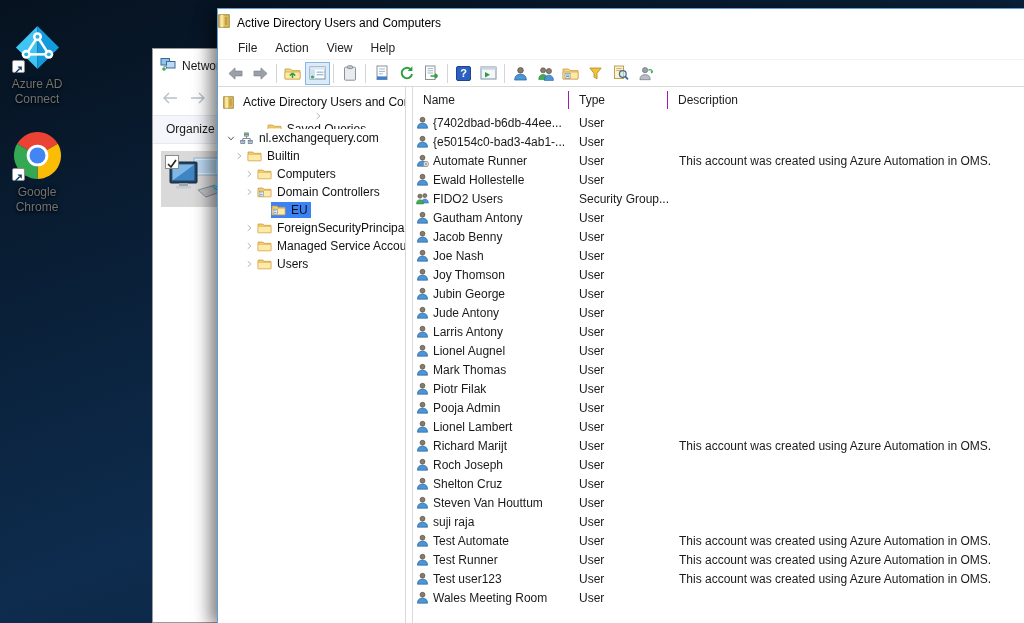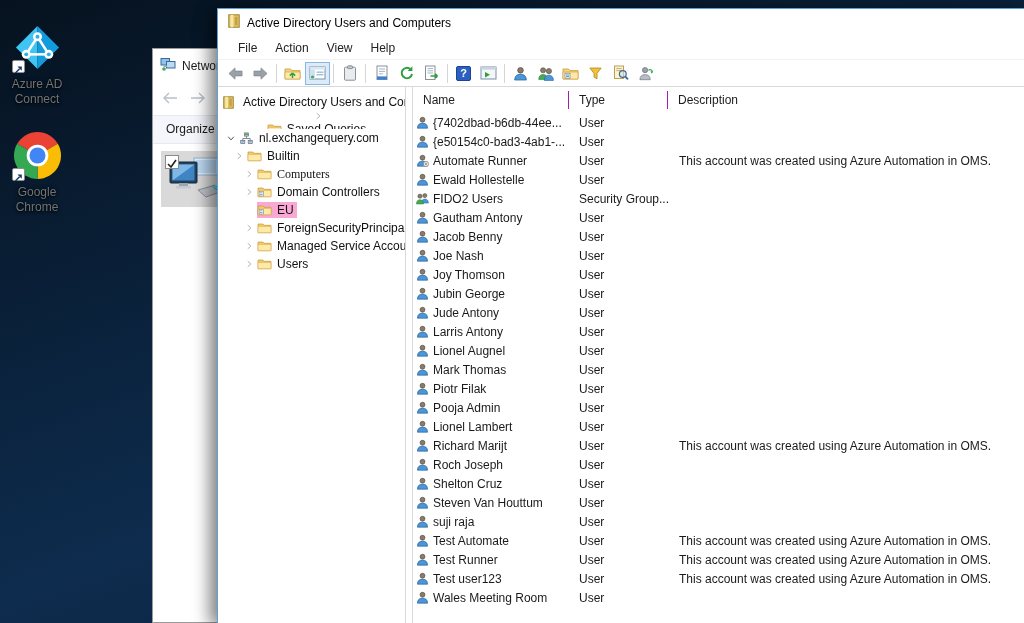--- a/index.html
+++ b/index.html
@@ -25,40 +25,40 @@
        padding:6px 0 7px 13px;font-size:12px;color:#1a1a1a;}
   .net-thumb{margin:7px 0 0 8px;width:70px;height:56px;background:#d9d9d9;position:relative;
        display:flex;align-items:center;justify-content:center;}
   .net-check{position:absolute;left:4px;top:4px;width:14px;height:14px;background:#fff;border:1px solid #8a8a8a;}
 
   
   .aduc{position:absolute;left:217px;top:8px;width:807px;height:615px;background:#fff;
        border:1px solid #5f9fd8;border-right:none;border-bottom:none;
        box-shadow:-8px 0 14px rgba(0,0,0,.28),0 8px 22px rgba(0,0,0,.45);
        display:flex;flex-direction:column;}
-  .titlebar{height:28px;display:flex;align-items:center;gap:7px;padding-left:10px;flex:0 0 auto;}
+  .titlebar{height:28px;display:flex;align-items:center;gap:7px;flex:0 0 auto;}
   .titlebar .ttl{font-size:12px;color:#000;}
   .menubar{height:22px;display:flex;align-items:center;padding-left:11px;flex:0 0 auto;font-size:12px;color:#222;}
   .menubar .mi{padding:2px 9px;}
   .toolbar{height:28px;display:flex;align-items:center;padding-left:5px;flex:0 0 auto;
        border-top:1px solid #f2f2f2;border-bottom:1px solid #d9d9d9;}
   .tb-btn{width:25px;height:23px;display:flex;align-items:center;justify-content:center;border:1px solid transparent;}
   .tb-btn.active{background:#dcebfa;border:1px solid #88b7e2;}
   .tb-sep{width:1px;height:19px;background:#d5d5d5;margin:0 3px;}
 
   .content{flex:1;display:flex;min-height:0;}
   .tree-pane{width:188px;flex:0 0 auto;border-right:1px solid #d9d9d9;padding-top:6px;overflow:hidden;}
   .splitter{width:7px;flex:0 0 auto;background:#fff;border-right:1px solid #d9d9d9;}
   .list-pane{flex:1;min-width:0;display:flex;flex-direction:column;}
 
   .tree-item{height:18px;display:flex;align-items:center;font-size:12px;color:#111;white-space:nowrap;overflow:hidden;}
   .tw-chev{width:16px;flex:0 0 auto;display:flex;align-items:center;justify-content:center;}
   .tw-icon{width:17px;flex:0 0 auto;display:flex;align-items:center;}
   .tw-lbl{padding:1px 3px;}
-  .tree-item .sel{background:#f9a8d4;}
+  .tree-item .sel{background:#3b82f6;margin-left:14px;}
 
   .lp-header{height:26px;display:flex;align-items:center;font-size:12px;color:#1c1c1c;flex:0 0 auto;}
   .lp-header .hc{height:18px;display:flex;align-items:center;padding-left:10px;border-right:1px solid #a21caf;}
   .hc.c-name{width:156px;flex:0 0 auto;}
   .hc.c-type{width:99px;flex:0 0 auto;}
   .hc.c-desc{flex:1;border-right:none;}
   .lrow{height:19px;display:flex;align-items:center;font-size:12px;color:#1a1a1a;white-space:nowrap;}
   .lrow .cell{overflow:hidden;}
   .cell.c-name{width:156px;flex:0 0 auto;display:flex;align-items:center;padding-left:3px;gap:3px;}
   .cell.c-type{width:99px;flex:0 0 auto;padding-left:10px;}
@@ -361,21 +361,21 @@
           <span style="display: inline-flex; align-items: center;">
             <span class="tw-icon">
               <svg width="15" height="12" viewBox="0 0 16 13">
                 <path d="M1 2.2 L1 11.6 L15 11.6 L15 3.6 L7.6 3.6 L6.3 2.2 Z" fill="#f2cd66" stroke="#c89a3c" stroke-width="0.8"></path>
                 <path d="M1 4.8 L15 4.8 L15 11.6 L1 11.6 Z" fill="#fdeaa9" stroke="#d8ac4e" stroke-width="0.6"></path>
               </svg>
             </span>
             <span class="tw-lbl">Builtin</span>
           </span>
         </div>
-        <div class="tree-item" style="padding-left: 23px; font-family: Liberation Serif, serif;">
+        <div class="tree-item" style="padding-left: 23px;">
           <span class="tw-chev">
             <svg width="10" height="10" viewBox="0 0 16 16">
               <path d="M6 3.5 L11 8 L6 12.5" fill="none" stroke="#a8a8a8" stroke-width="1.4"></path>
             </svg>
           </span>
           <span style="display: inline-flex; align-items: center;">
             <span class="tw-icon">
               <svg width="15" height="12" viewBox="0 0 16 13">
                 <path d="M1 2.2 L1 11.6 L15 11.6 L15 3.6 L7.6 3.6 L6.3 2.2 Z" fill="#f2cd66" stroke="#c89a3c" stroke-width="0.8"></path>
                 <path d="M1 4.8 L15 4.8 L15 11.6 L1 11.6 Z" fill="#fdeaa9" stroke="#d8ac4e" stroke-width="0.6"></path>

